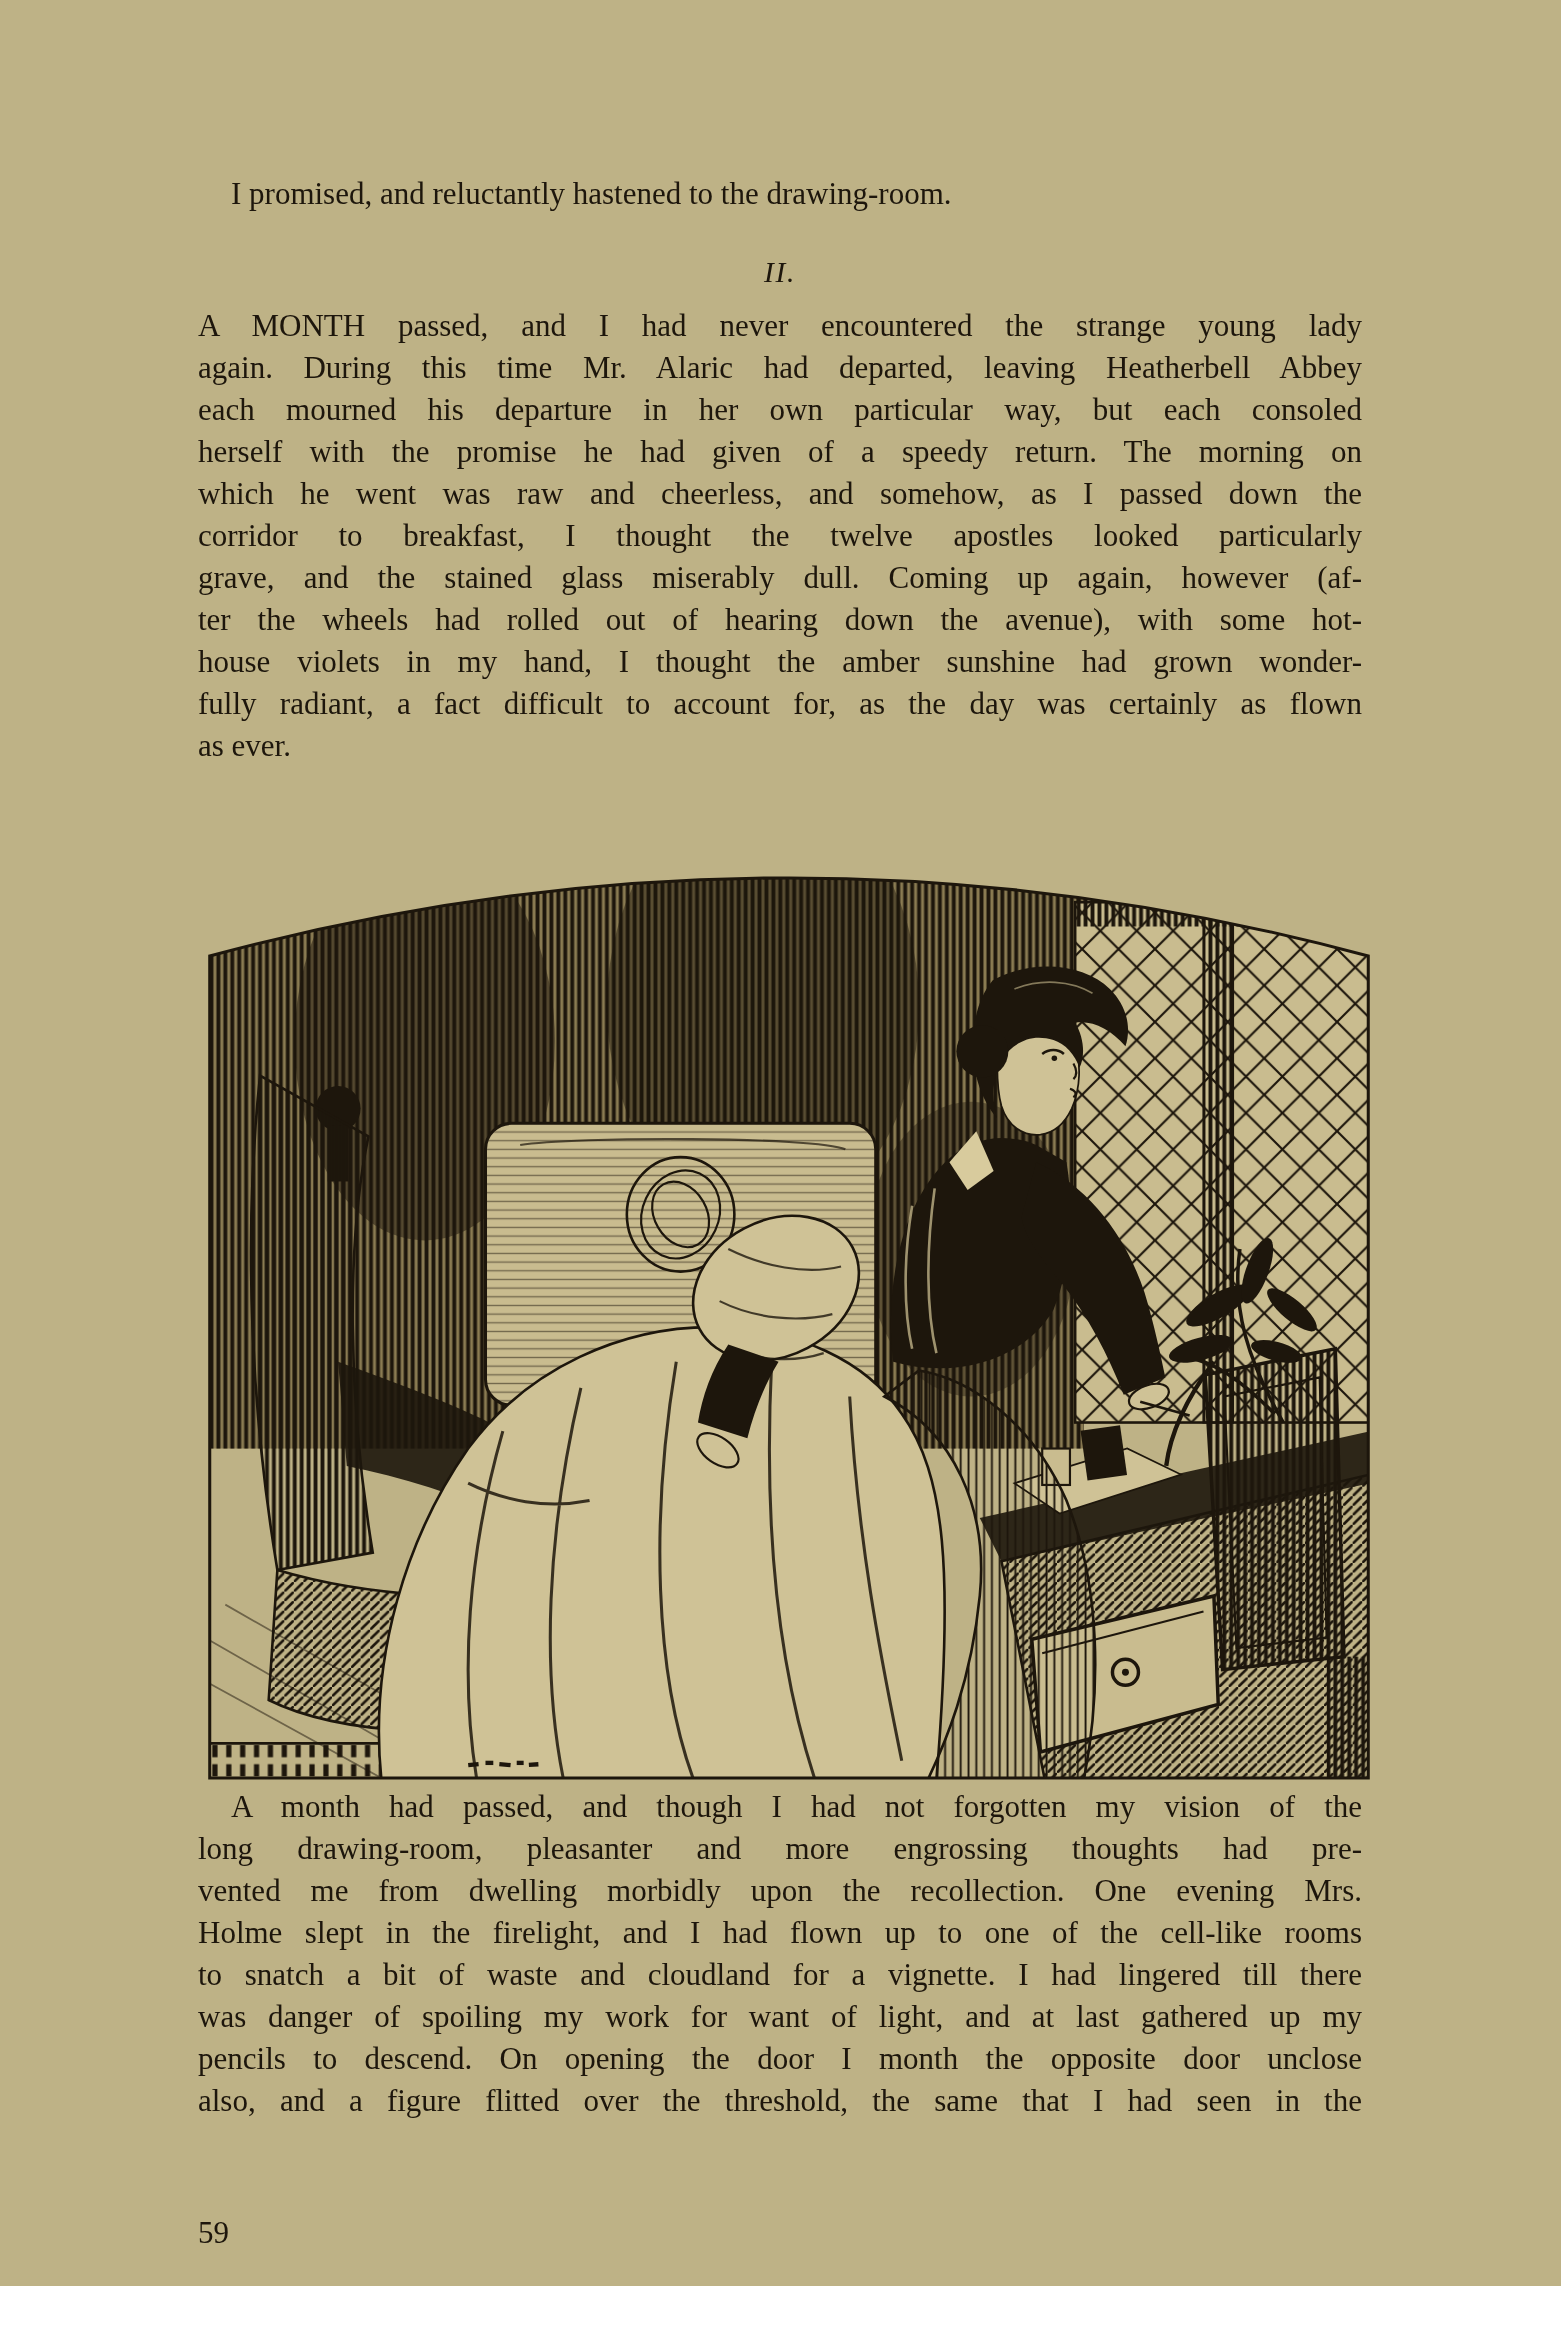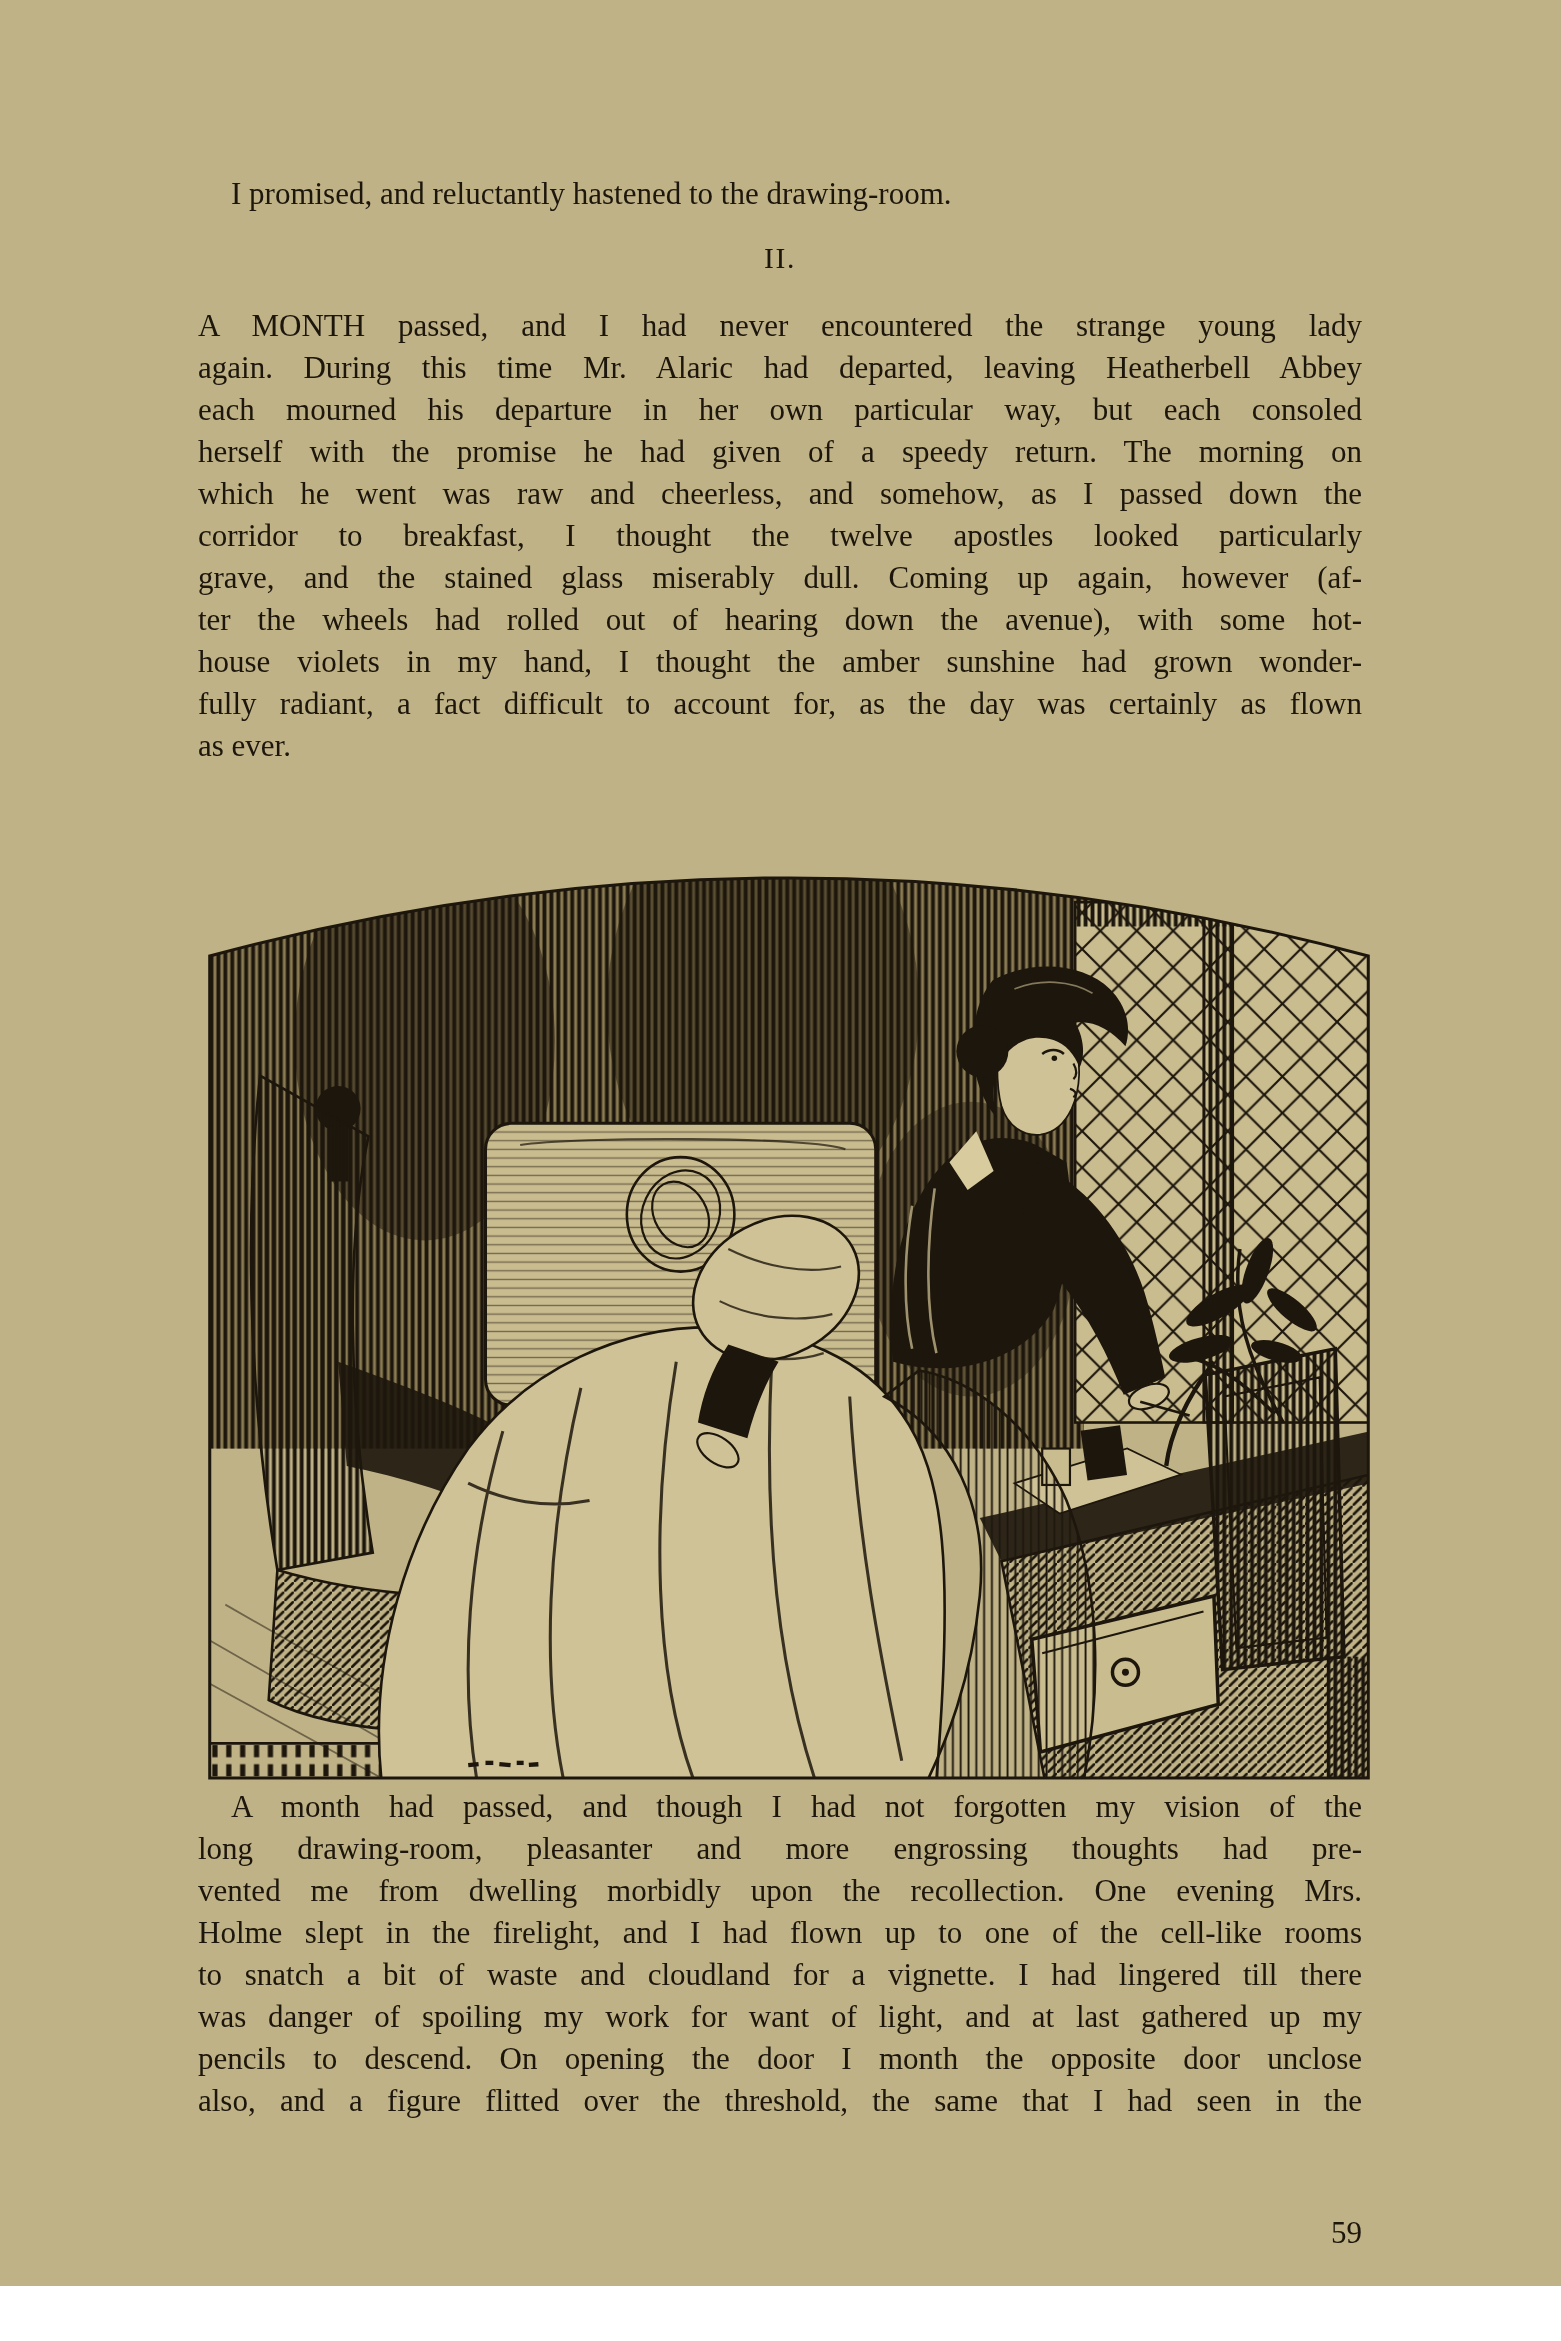--- a/index.html
+++ b/index.html
@@ -13,24 +13,24 @@
     overflow:hidden;
   }
   .textcol{
     position:absolute;
     left:198px;
     width:1164px;
     font-size:31px;
     line-height:42px;
   }
   #intro{ top:173px; text-indent:33px; }
-  #heading{ top:237px; text-align:center; font-size:29.5px; letter-spacing:1.7px; }
+  #heading{ top:251px; text-align:center; font-size:29.5px; letter-spacing:1.7px;font-style:italic; }
   #para1{ top:305px; }
   #para2{ top:1786px; }
-  #pageno{ top:2212px; text-align:right; font-size:31px; }
+  #pageno{ top:2212px; text-align:left; font-size:31px; }
   .line{ text-align:justify; text-align-last:justify; }
   .line-last{ text-align-last:left; }
   [data-first-indent] .line:first-child{ text-indent:33px; }
   #illustration{
     position:absolute;
     left:208px;
     top:876px;
     width:1162px;
     height:904px;
   }

